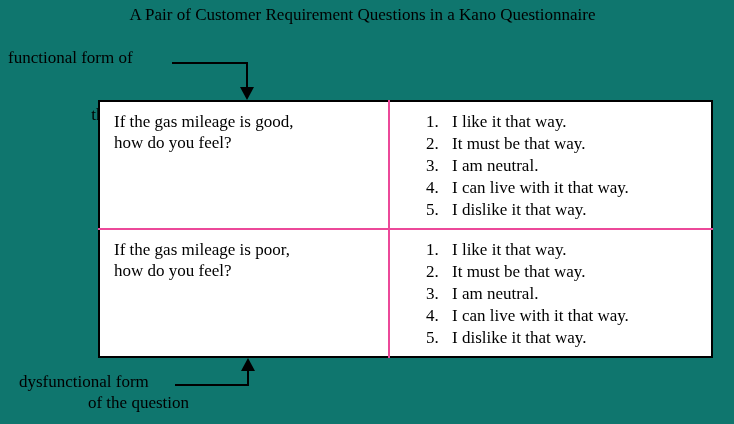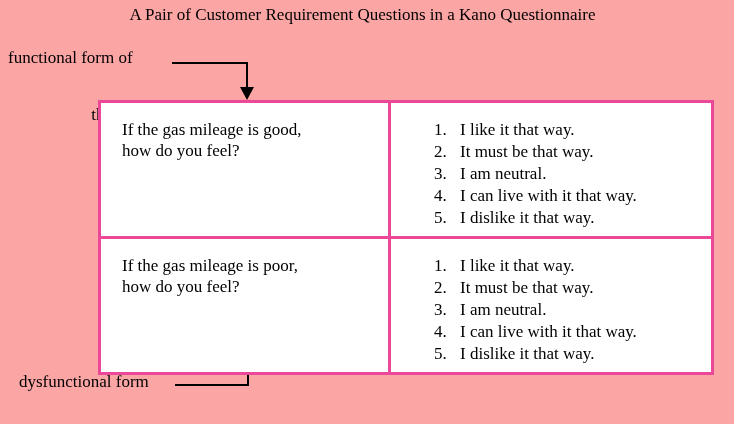--- a/index.html
+++ b/index.html
@@ -4,21 +4,21 @@
 <style>
   html, body {
     margin: 0;
     padding: 0;
     background: #ffffff;
   }
   #figure {
     position: relative;
     width: 734px;
     height: 424px;
-    background: #fca5a5;
+    background: #0f766e;
     font-family: "Liberation Serif", "DejaVu Serif", serif;
     color: #000000;
     overflow: hidden;
   }
 
   
   #figure-title {
     position: absolute;
     left: 0;
     top: 4px;
@@ -120,23 +120,23 @@
     border: 2px solid #000000;
     box-sizing: border-box;
     border-collapse: collapse;
     table-layout: fixed;
     background: #ffffff;
   }
   #kano-table tr {
     height: 50%;
   }
   #kano-table td {
-    border: 3px solid #ec4899;
+    border: 1px solid #ec4899;
     vertical-align: top;
-    padding: 7px;
+    padding: 0;
     box-sizing: border-box;
   }
   #kano-table td.question-cell {
     width: 290px;
   }
   #kano-table td.answers-cell {
     width: 323px;
   }
   #kano-table tr.row-top td {
     border-bottom-width: 2px;
@@ -181,20 +181,21 @@
     <span class="line-1">functional form of</span>
     <span class="line-2">the question</span>
   </div>
 
   <div id="leader-top-horizontal" class="leader"></div>
   <div id="leader-top-vertical" class="leader"></div>
   <div id="arrowhead-down"></div>
 
   <div id="label-dysfunctional" class="annotation-label">
     <span class="line-1">dysfunctional form</span>
+    <span class="line-2">of the question</span>
   </div>
 
   <div id="leader-bottom-horizontal" class="leader"></div>
   <div id="leader-bottom-vertical" class="leader"></div>
   <div id="arrowhead-up"></div>
 
   <table id="kano-table">
     <tbody>
       <tr class="row-top">
         <td class="question-cell">

